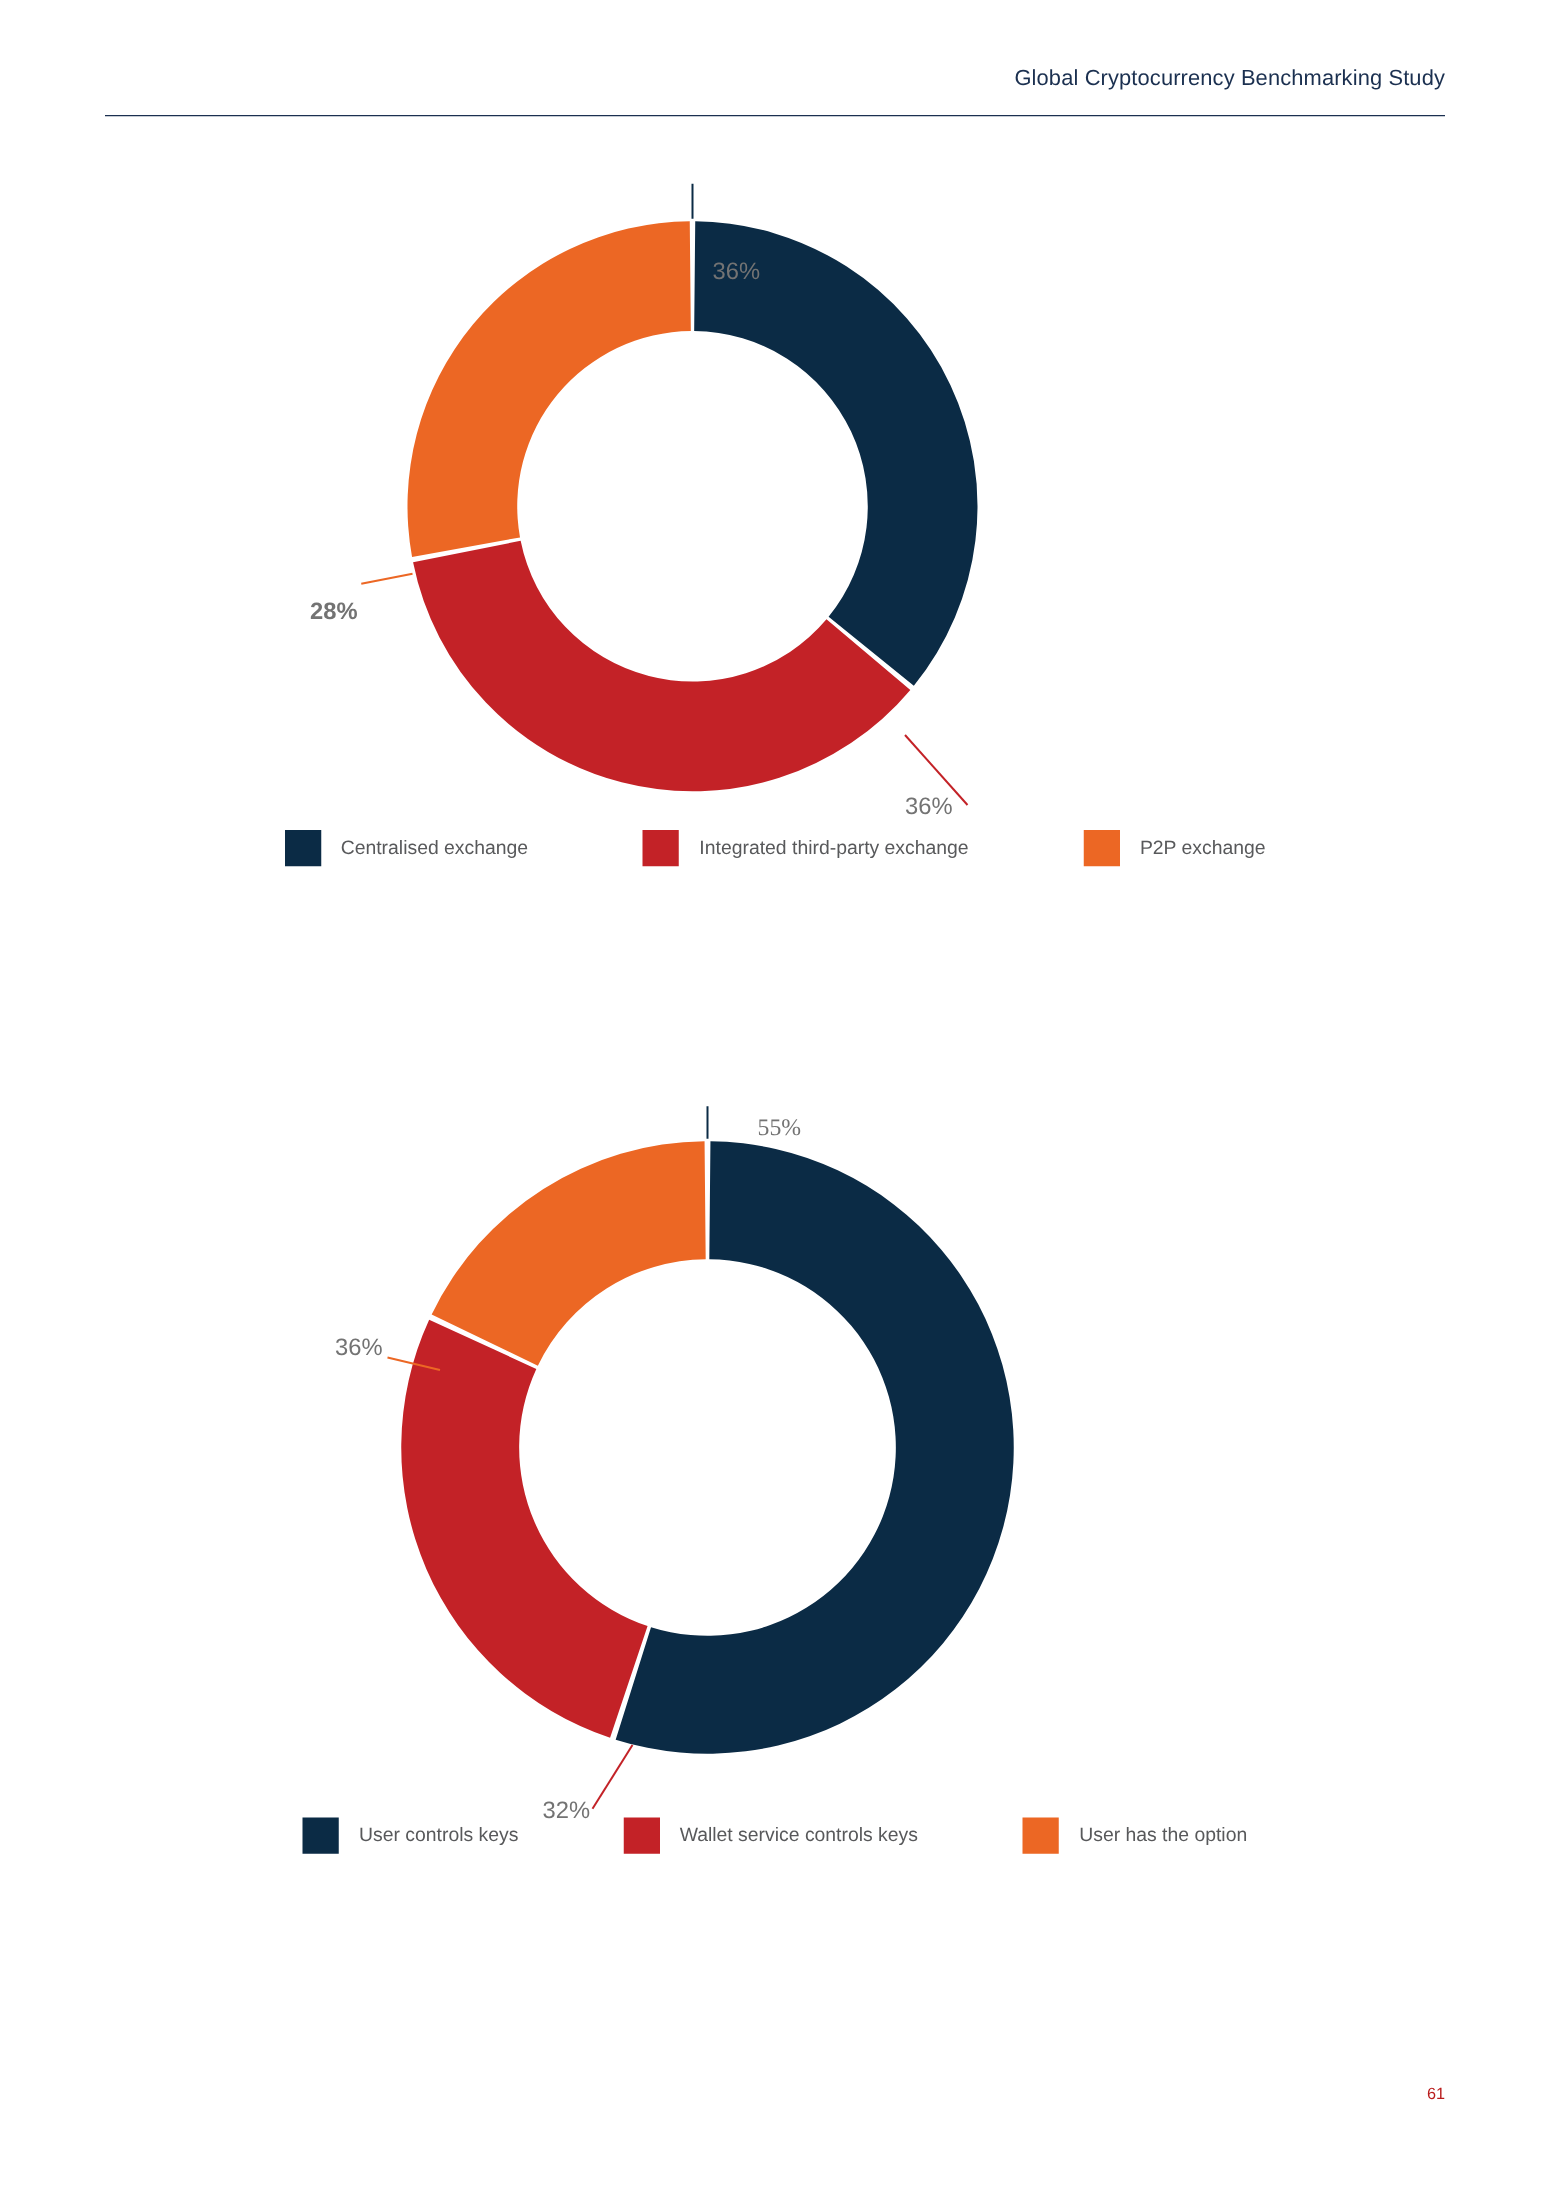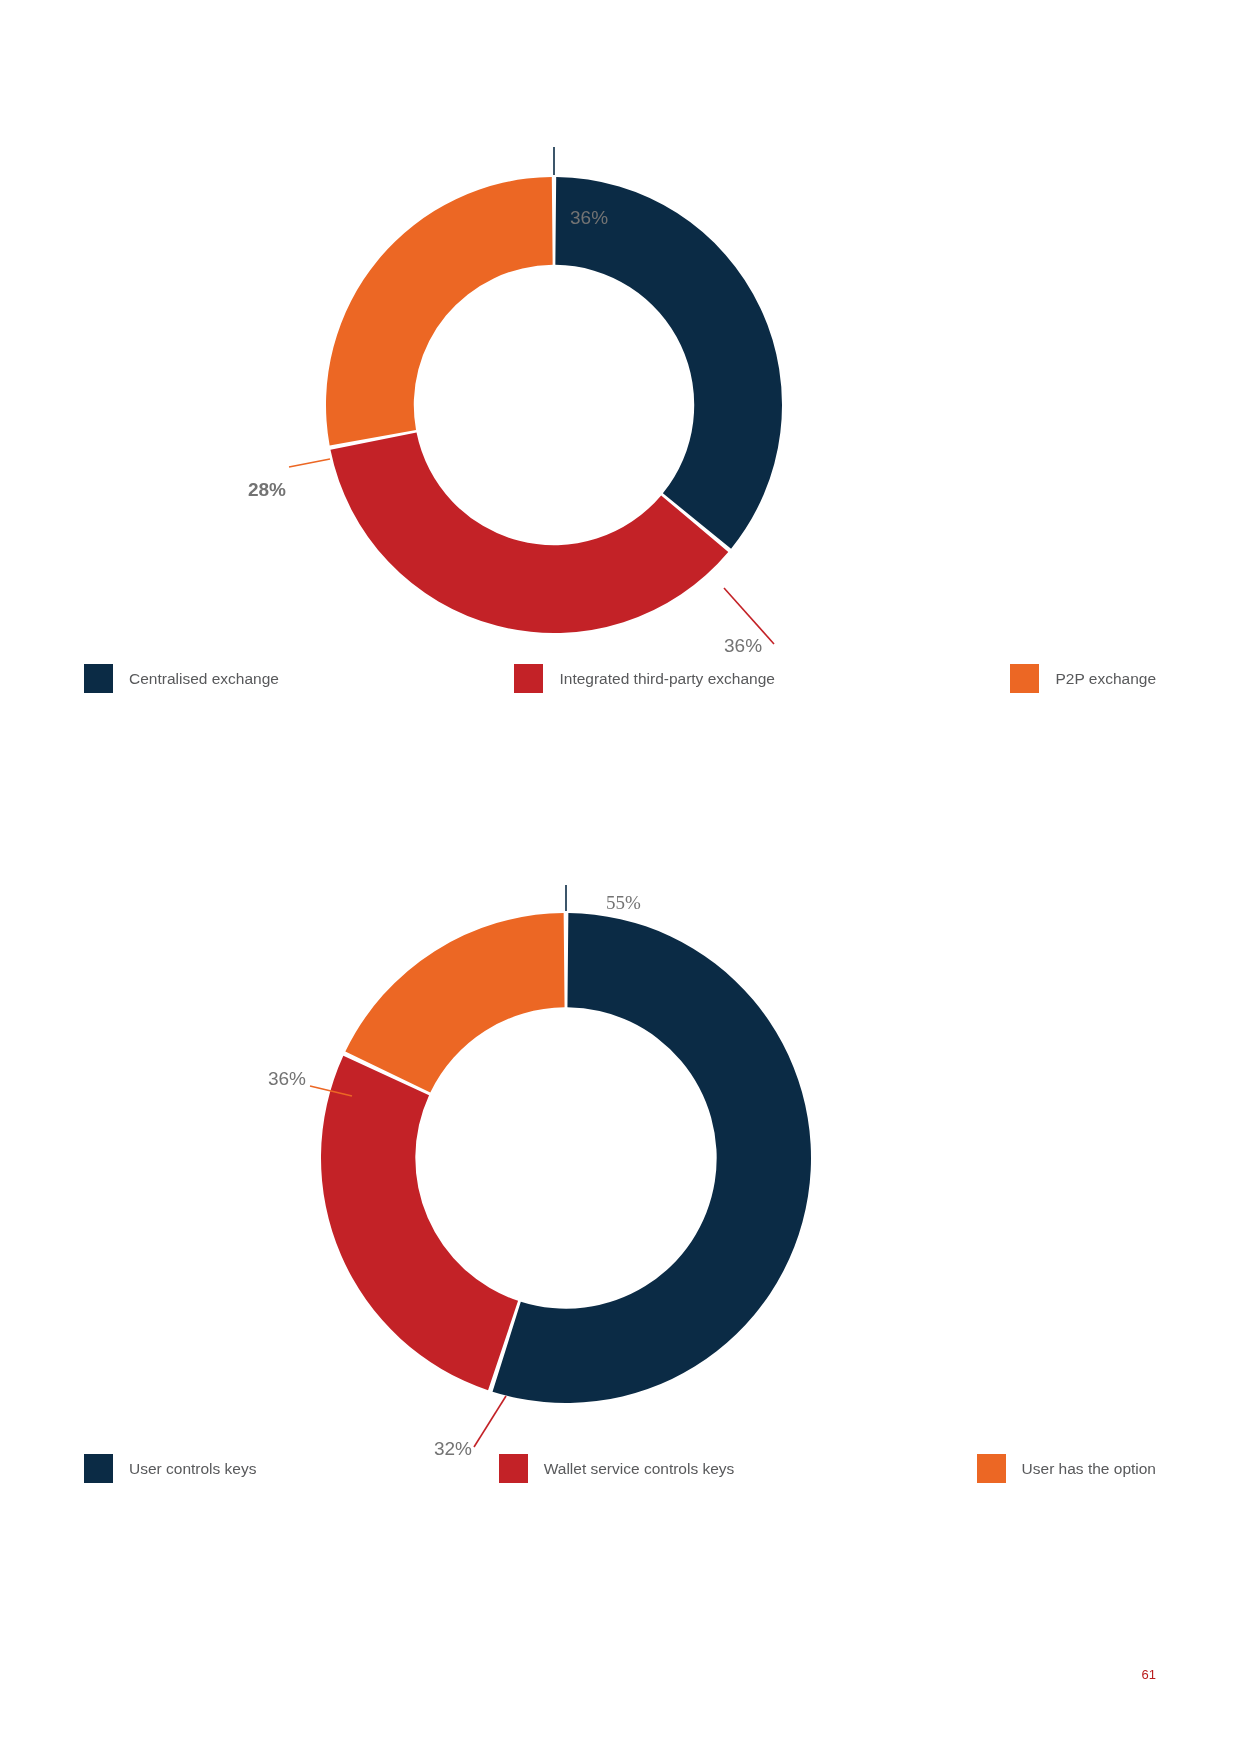--- a/index.html
+++ b/index.html
@@ -76,21 +76,21 @@
     position: absolute;
     font-size: 19px;
     color: #737373;
     white-space: nowrap;
     font-family: "Liberation Sans", sans-serif;
   }
 
   
   .legend {
     display: flex;
-    justify-content: space-between;
+    justify-content: center;
     align-items: center;
   }
   .legend-item {
     display: flex;
     align-items: center;
   }
   .legend-swatch {
     width: 29px;
     height: 29px;
     flex: 0 0 auto;
@@ -109,20 +109,24 @@
     bottom: 72px;
     font-size: 13px;
     color: #b91c1c;
   }
 </style>
 </head>
 <body>
 
 <div class="page">
 
+  <div class="header">
+    <div class="header-title">Global Cryptocurrency Benchmarking Study</div>
+    <div class="header-rule"></div>
+  </div>
 
   <div class="figure" id="figure-0" style="top:152px;">
 
     <div class="chart-area" style="height: 520px; position: relative;">
       <div class="donut-wrap" id="donut-0" style="width: 1072px; height: 500px;">
           <svg width="1072" height="500" viewBox="0 0 1072 500">
             <path d="M 472.1886092694272 25.010504651056834 A 228 228 0 0 1 647.0639974326492 396.6396213207581 L 578.8943584210792 341.3383671122662 A 140.22 140.22 0 0 0 471.34599470069776 112.78646036039996 Z" fill="#0B2B45"></path>
             <path d="M 644.2738533276106 400.0123261714692 A 228 228 0 0 1 246.45892990068526 297.870814332406 L 332.5222418889214 280.59555081442966 A 140.22 140.22 0 0 0 577.1784197964805 343.41258059545356 Z" fill="#C32227"></path>
             <path d="M 245.63872093664568 293.57112836803594 A 228 228 0 0 1 467.81139073057267 25.010504651056834 L 468.6540052993022 112.78646036039996 A 140.22 140.22 0 0 0 332.0178133760371 277.9512439463421 Z" fill="#EC6724"></path>
             <polyline points="470,23 470,-5" fill="none" stroke="#0B2B45" stroke-width="1.6"></polyline>
@@ -168,21 +172,21 @@
           </svg>
         </div>
 
       <div class="slice-label" id="f1-top" style="left: 522px; top: -6px; font-family: Liberation Serif, serif;">55%</div>
 
       <div class="slice-label" id="f1-left" style="left: 222px; top: 170px; transform: translateX(-100%);">36%</div>
 
       <div class="slice-label" id="f1-bl" style="left: 388px; top: 540px; transform: translateX(-100%);">32%</div>
     </div>
 
-    <div class="legend" id="legend-1" style="margin-top: -4px; gap: 49px;">
+    <div class="legend" id="legend-1" style="margin-top: -4px; gap: 84px;">
     <div class="legend-item">
       <span class="legend-swatch" style="background:#0B2B45"></span>
       <span class="legend-label">User controls keys</span>
     </div>
     <div class="legend-item">
       <span class="legend-swatch" style="background:#C32227"></span>
       <span class="legend-label">Wallet service controls keys</span>
     </div>
     <div class="legend-item">
       <span class="legend-swatch" style="background:#EC6724"></span>

